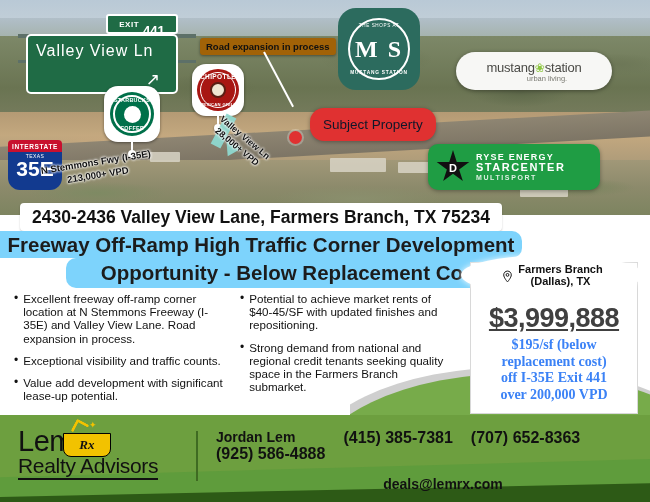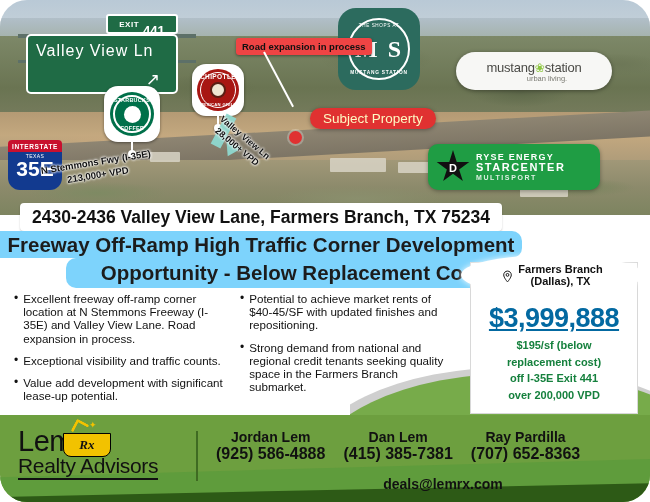--- a/index.html
+++ b/index.html
@@ -1,21 +1,21 @@
 <!DOCTYPE html>
 <html><head>
 <meta charset="utf-8">
 <style>
   * { box-sizing: border-box; margin: 0; padding: 0; }
   body {
     width: 650px; height: 502px;
     font-family: "Liberation Sans", sans-serif;
     background: #fff; overflow: hidden; position: relative;
   }
-  .flyer { position: relative; width: 650px; height: 502px; overflow: hidden; border-radius: 27px; }
+  .flyer { position: relative; width: 650px; height: 502px; overflow: hidden; }
 
   
   .aerial { position: absolute; left: 0; top: 0; width: 650px; height: 215px; overflow: hidden; }
   .sky {
     position: absolute; left:0; top:0; width:650px; height:40px;
     background: linear-gradient(#b9c9d6, #c9d3d9);
   }
   .cityscape {
     position:absolute; left:0; top:18px; width:650px; height:26px;
     background: linear-gradient(180deg,#aebcc6 0%, #9aa89a 100%);
@@ -153,30 +153,30 @@
              polygon(50% 0%, 61% 35%, 98% 35%, 68% 57%, 79% 91%, 50% 70%, 21% 91%, 32% 57%, 2% 35%, 39% 35%);
              display:flex; align-items:center; justify-content:center; }
   .starcenter .star .d { color:#fff; font-size:11px; font-weight:700; margin-top:2px; }
   .starcenter .txt { color:#fff; line-height:1.05; }
   .starcenter .t1 { font-size:9px; font-weight:700; letter-spacing:1.2px; }
   .starcenter .t2 { font-size:11px; font-weight:700; letter-spacing:1.5px; }
   .starcenter .t3 { font-size:7px; font-weight:700; letter-spacing:1.6px; opacity:.85; }
 
   
   .road-callout {
-    position:absolute; left:200px; top:38px; background:#ef4444; color:#111;
+    position:absolute; left:200px; top:38px; background:#a16207; color:#111;
     font-size:9.5px; font-weight:700; padding:3px 6px; border-radius:3px;
-    box-shadow:0 1px 3px rgba(0,0,0,.4); white-space:nowrap;margin-left:36px;
+    box-shadow:0 1px 3px rgba(0,0,0,.4); white-space:nowrap;
   }
   .callout-line { position:absolute; left:263px; top:52px; width:2px; height:62px;
     background:#fff; transform:rotate(-28deg); transform-origin: top center; }
 
   .subject-pill {
-    position:absolute; left:310px; top:108px; background:#e03131; color:#fef9c3;
-    font-size:13.5px; padding:3px 13px; border-radius:14px; white-space:nowrap;
+    position:absolute; left:310px; top:108px; background:#e03131; color:#0f172a;
+    font-size:13.5px; padding:9px 13px; border-radius:14px; white-space:nowrap;
     box-shadow:0 1px 4px rgba(0,0,0,.35);
   }
   .subject-dot { position:absolute; left:289px; top:131px; width:13px; height:13px;
     border-radius:50%; background:#e03131; box-shadow:0 0 0 2px rgba(255,255,255,.25); }
 
   .road-label { position:absolute; color:#111; font-weight:700; white-space:nowrap;
     text-shadow:0 0 3px #fff, 0 0 3px #fff, 0 0 2px #fff; }
   .lbl-vv { left:225px; top:113px; font-size:9px; transform:rotate(40deg); transform-origin:left top; line-height:12px; text-align:center; }
   .lbl-stem { left:40px; top:164px; font-size:9.5px; transform:rotate(-9deg); transform-origin:left top; line-height:13px; text-align:center; }
   .vv-arrow { position:absolute; left:222px; top:143px; width:0;height:0;
@@ -227,24 +227,24 @@
     padding-top:4px;
   }
   .loc-oval {
     position:absolute; left:-10px; top:-8px; width:182px; height:40px;
     background:#fff; border-radius:50%; display:flex; align-items:center;
     justify-content:center; gap:4px; box-shadow:0 0 6px rgba(255,255,255,.9);
   }
   .loc-oval .pin-ico { width:13px; height:13px; flex:0 0 13px; }
   .loc-oval .lines { font-size:11px; font-weight:700; color:#111; line-height:12.5px; }
   .price { position:absolute; left:0; top:40px; width:100%;
-    font-size:27px; font-weight:700; color:#0369a1; letter-spacing:-.5px;
+    font-size:27px; font-weight:700; color:#404040; letter-spacing:-.5px;
     text-decoration:underline; text-underline-offset:2px; }
   .sub { position:absolute; left:0; top:74px; width:100%;
-    font-size:11px; font-weight:700; color:#15803d; line-height:16.5px; }
+    font-size:14px; font-weight:700; color:#3b82f6; line-height:16.5px;font-family:Liberation Serif, serif; }
 
   
   .footer { position:absolute; left:0; top:415px; width:650px; height:87px;
     background:#6d9f3f; overflow:hidden; }
   .footer .band1 { position:absolute; left:-30px; bottom:8px; width:720px; height:26px;
     background:#5f9c3c; transform:rotate(-1.6deg); }
   .footer .band2 { position:absolute; left:-30px; bottom:-10px; width:720px; height:22px;
     background:#2d5a16; transform:rotate(-1.2deg); }
 
   .logo { position:absolute; left:18px; top:12px; width:170px; color:#111; }
@@ -259,21 +259,21 @@
     border-left:3px solid #f2c200; border-top:3px solid #f2c200;
     transform:rotate(28deg); border-radius:2px; }
   .logo .sparkle { position:absolute; left:26px; top:-13px; color:#f2c200; font-size:9px; }
   .logo .row2 { font-size:21px; line-height:22px; letter-spacing:-.3px;
     border-bottom:2.5px solid #111; display:inline-block; padding-bottom:1px; }
 
   .divider { position:absolute; left:196px; top:16px; width:2px; height:50px; background:#3f6b22; }
 
   .contacts { position:absolute; left:210px; top:14px; width:430px; }
   .contact-row { display:flex; justify-content:flex-start; gap:18px; padding-left:6px; }
-  .contact { text-align:center; color:#111; }
+  .contact { text-align:left; color:#111; }
   .contact .nm { font-size:14px; font-weight:700; line-height:16px; white-space:nowrap; }
   .contact .ph { font-size:16px; font-weight:700; line-height:17px; white-space:nowrap; }
   .email { text-align:center; font-size:14px; font-weight:700; color:#111;
     margin-top:14px; padding-left:36px; }
 </style>
 </head>
 <body>
 
 <div class="flyer">
 
@@ -460,25 +460,23 @@
 
     <div class="divider"></div>
 
     <div class="contacts">
       <div class="contact-row">
         <div class="contact">
           <div class="nm">Jordan Lem</div>
           <div class="ph">(925) 586-4888</div>
         </div>
         <div class="contact">
-          <div class="nm">Dan Lem</div>
           <div class="ph">(415) 385-7381</div>
         </div>
         <div class="contact">
-          <div class="nm">Ray Pardilla</div>
           <div class="ph">(707) 652-8363</div>
         </div>
       </div>
       <div class="email">deals@lemrx.com</div>
     </div>
   </div>
 
 </div>
 
 </body></html>

